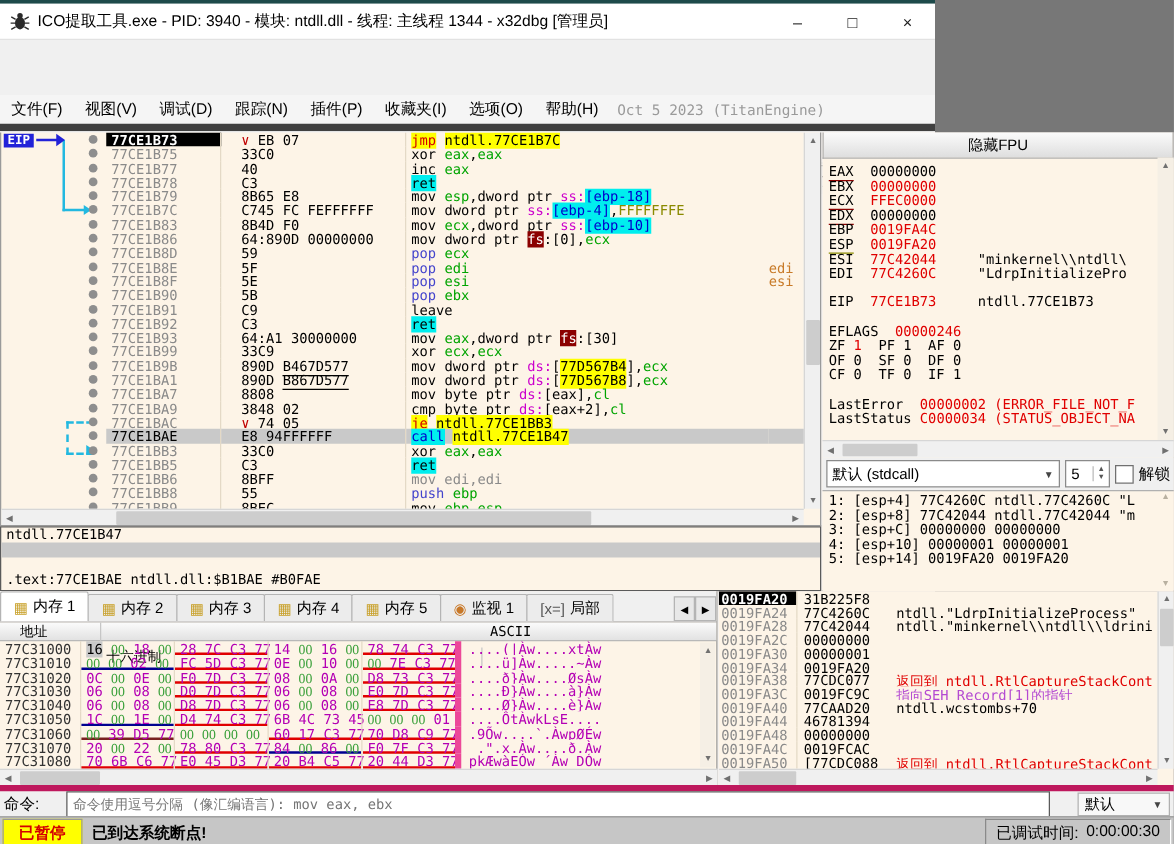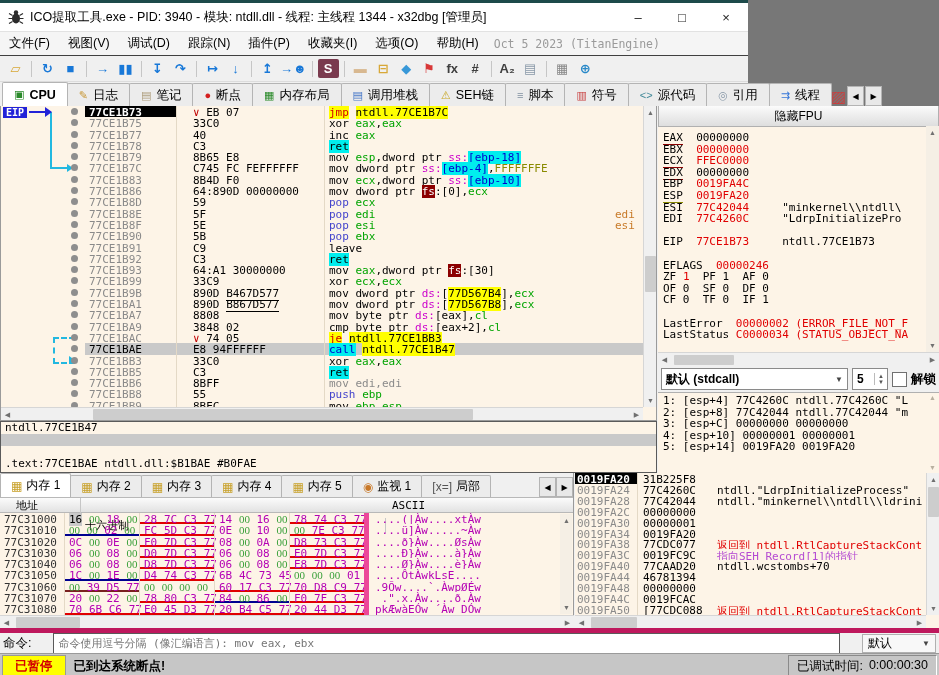--- a/index.html
+++ b/index.html
@@ -5,21 +5,21 @@
   html,body{margin:0;padding:0;width:939px;height:675px;overflow:hidden;background:#777;}
   .win{position:absolute;left:0;top:0;width:748px;height:675px;background:#f0f0f0;
        border-top:3px solid #1d4a4a;box-sizing:border-box;
        font-family:"Liberation Sans","DejaVu Sans",sans-serif;color:#000;}
   
   .titlebar{height:28px;background:#fff;display:flex;align-items:center;padding-left:8px;border-bottom:1px solid #e2e2e2;}
   .titlebar .appicon{width:16px;height:16px;margin-right:6px;flex:none;}
   .titlebar .ttext{font-size:12.5px;white-space:nowrap;overflow:hidden;flex:1;}
   .winbtn{width:44px;height:28px;display:flex;align-items:center;justify-content:center;font-size:13px;color:#222;}
   
-  .menubar{height:23px;background:#f5f5f5;display:flex;align-items:center;font-size:12.5px;border-bottom:1px solid #404040;}
+  .menubar{height:23px;background:#f5f5f5;display:flex;align-items:center;font-size:12.5px;border-bottom:6px solid #404040;margin-top:44px;}
   .mitem{padding:0 9px;white-space:nowrap;}
   .builddate{color:#9a9a9a;font-family:"DejaVu Sans Mono",monospace;font-size:11.5px;margin-left:6px;white-space:nowrap;}
   
   .toolbar{height:25px;display:flex;align-items:center;padding-left:4px;background:#f0f0f0;border-bottom:1px solid #dcdcdc;}
   .ticon{min-width:21px;height:19px;display:flex;align-items:center;justify-content:center;font-size:13px;font-weight:bold;border-radius:2px;margin:0 1px;white-space:nowrap;}
   .tsep{width:1px;height:16px;background:#c6c6c6;margin:0 4px;}
   
   .tabbar{height:24px;display:flex;align-items:flex-end;background:#f0f0f0;padding-left:2px;}
   .tab{display:flex;align-items:center;gap:5px;height:22px;padding:0 11px;font-size:12.5px;
        border:1px solid #b4b4b4;border-bottom:none;background:#ececec;border-radius:2px 2px 0 0;margin-right:-1px;white-space:nowrap;}
@@ -70,21 +70,21 @@
   .infopane{position:absolute;left:0;top:315px;width:657px;height:52px;background:#fdf4e7;border:1px solid #5a5a5a;box-sizing:border-box;overflow:hidden;}
   .iline{font:11px "DejaVu Sans Mono",monospace;height:12px;line-height:12px;white-space:pre;padding-left:4px;}
   .iline.selbar{background:#c9c9c9;}
   
   .regs{position:absolute;left:658px;top:0;width:281px;height:367px;background:#fdf4e7;border-bottom:1px solid #9a9a9a;box-sizing:border-box;}
   .fpubar{height:20px;background:linear-gradient(#fbfbfb,#dedede);border:1px solid #b0b0b0;border-top:none;display:flex;align-items:center;justify-content:center;font-size:12px;}
   .reglist{position:absolute;left:0;top:20px;width:268px;height:226px;overflow:hidden;padding-top:6px;box-sizing:border-box;}
   .rline{font:11px "DejaVu Sans Mono",monospace;height:11.6px;line-height:11.6px;white-space:pre;padding-left:5px;}
   .regvsb{position:absolute;right:0;top:20px;width:13px;height:226px;background:#f5efe5;}
   .reghsb{position:absolute;left:0;top:246px;width:281px;height:14px;background:#f0f0f0;border-top:1px solid #d6d6d6;box-sizing:border-box;}
-  .convbar{position:absolute;left:0;top:260px;width:281px;height:26px;background:#f0f0f0;display:flex;align-items:center;gap:4px;padding:0 3px;box-sizing:border-box;font-weight:bold;}
+  .convbar{position:absolute;left:0;top:260px;width:281px;height:26px;background:#f0f0f0;display:flex;align-items:center;gap:4px;padding:0 3px;box-sizing:border-box;}
   .combo{flex:1;height:20px;background:#fff;border:1px solid #8a8a8a;display:flex;align-items:center;font-size:12px;padding:0 4px;justify-content:space-between;}
   .spin{width:34px;height:20px;background:#fff;border:1px solid #8a8a8a;display:flex;align-items:center;font-size:12px;}
   .spin .sv2{flex:1;padding-left:4px;}
   .spinbtns{width:12px;display:flex;flex-direction:column;font-size:6px;color:#555;border-left:1px solid #bbb;align-items:center;}
   .cbx{width:13px;height:13px;background:#fff;border:1px solid #707070;flex:none;}
   .cbl{font-size:12.5px;white-space:nowrap;}
   .args{position:absolute;left:0;top:286px;width:281px;height:81px;background:#fdf4e7;border-top:1px solid #b0b0b0;overflow:hidden;padding-top:2px;box-sizing:border-box;}
   .argvsb{position:absolute;right:1px;top:288px;width:11px;height:77px;display:flex;flex-direction:column;justify-content:space-between;align-items:center;color:#b8b0a0;font-size:7px;}
   
   .dump{position:absolute;left:0;top:470px;width:574px;height:155px;background:#fdf4e7;border-right:1px solid #9a9a9a;box-sizing:border-box;}

